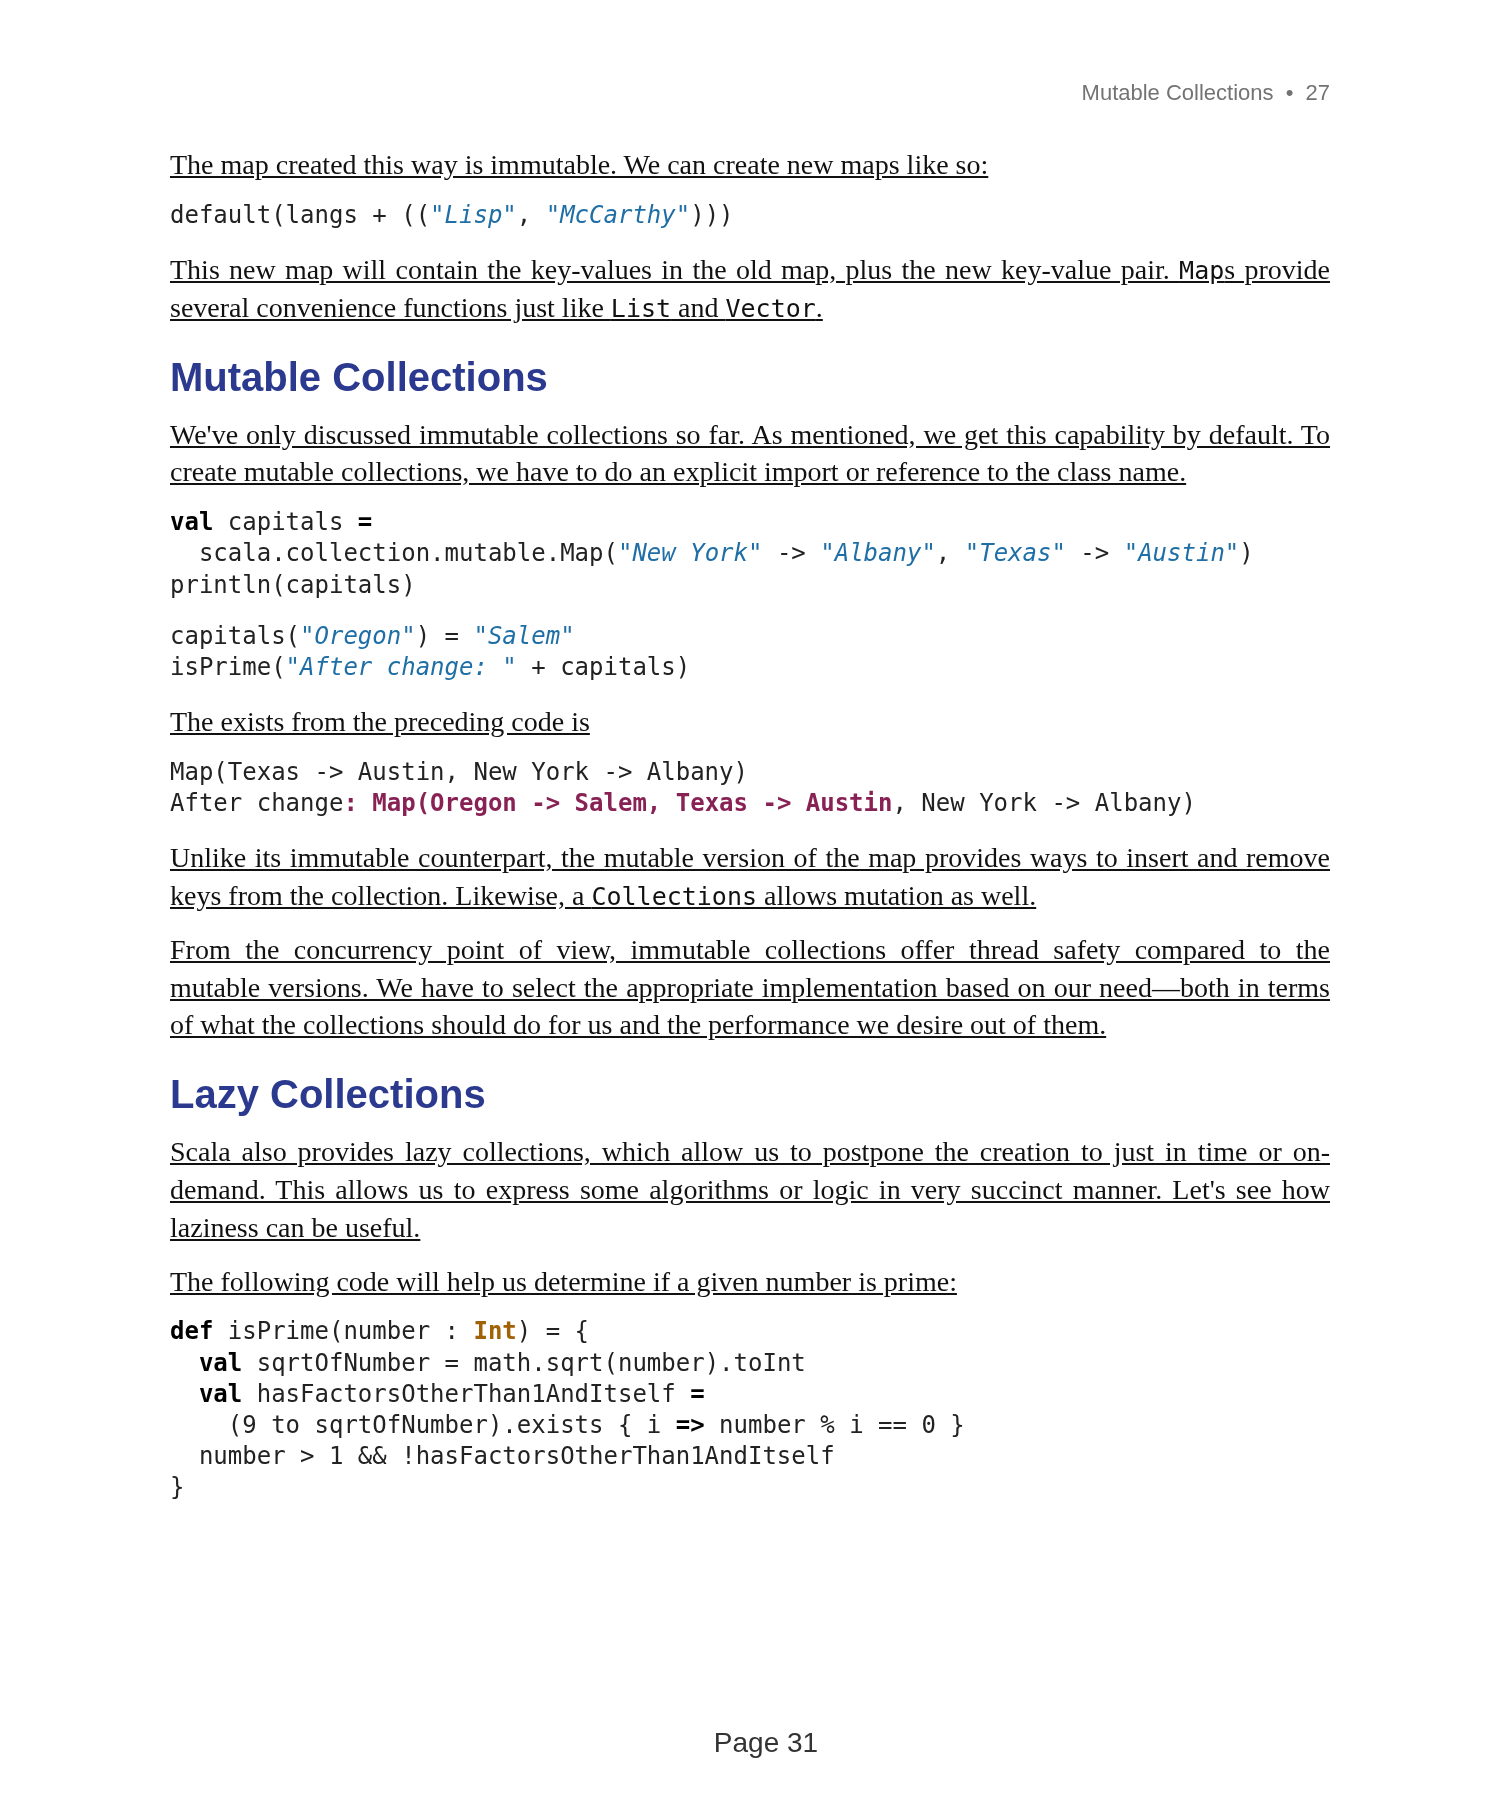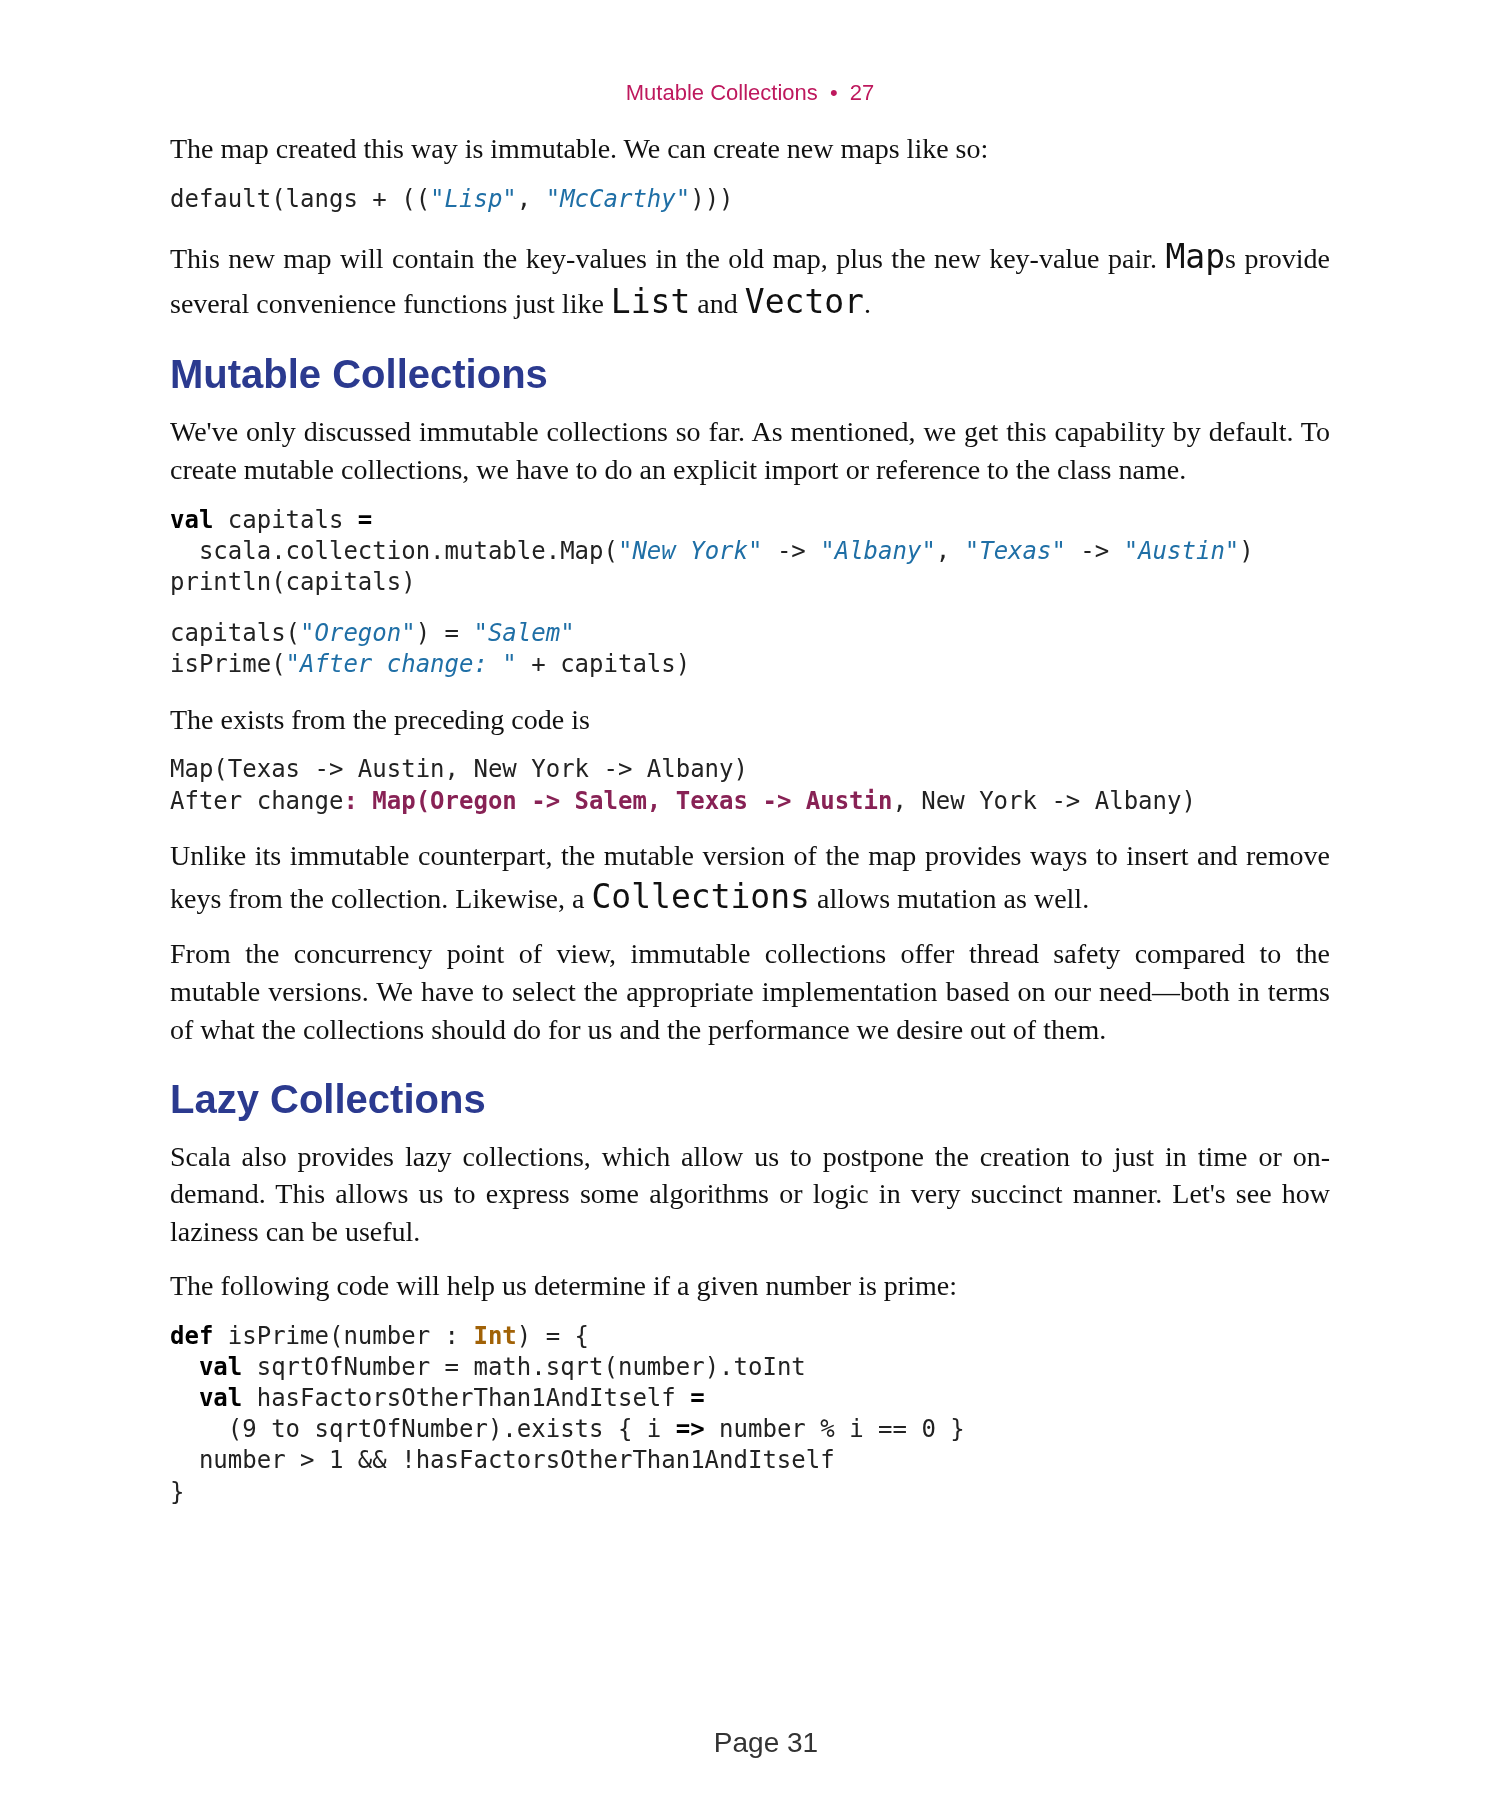--- a/index.html
+++ b/index.html
@@ -10,38 +10,39 @@
   body {
     width: 1500px;
     min-height: 1799px;
     box-sizing: border-box;
     padding: 80px 170px 40px 170px;
     font-family: Georgia, 'Times New Roman', serif;
     color: #111;
     position: relative;
   }
   .running-header {
-    text-align: center;
+    text-align: right;
     font-family: "Segoe UI", "Myriad Pro", Arial, sans-serif;
     font-size: 22px;
-    color: #be185d;
-    margin-bottom: 24px;
+    color: #737373;
+    margin-bottom: 40px;
   }
   .running-header .bullet {
     margin: 0 6px;
   }
   .body-text {
     font-size: 28px;
     line-height: 1.35;
     margin: 0 0 16px 0;
     text-align: justify;
+    text-decoration: underline;
   }
   .inline-code {
     font-family: "DejaVu Sans Mono", Menlo, Consolas, monospace;
-    font-size: 33px;
+    font-size: 25px;
   }
   .code-block {
     font-family: "DejaVu Sans Mono", Menlo, Consolas, monospace;
     font-size: 24px;
     line-height: 1.3;
     white-space: pre;
     margin: 6px 0 20px 0;
     color: #222;
   }
   .code-block + .code-block {

